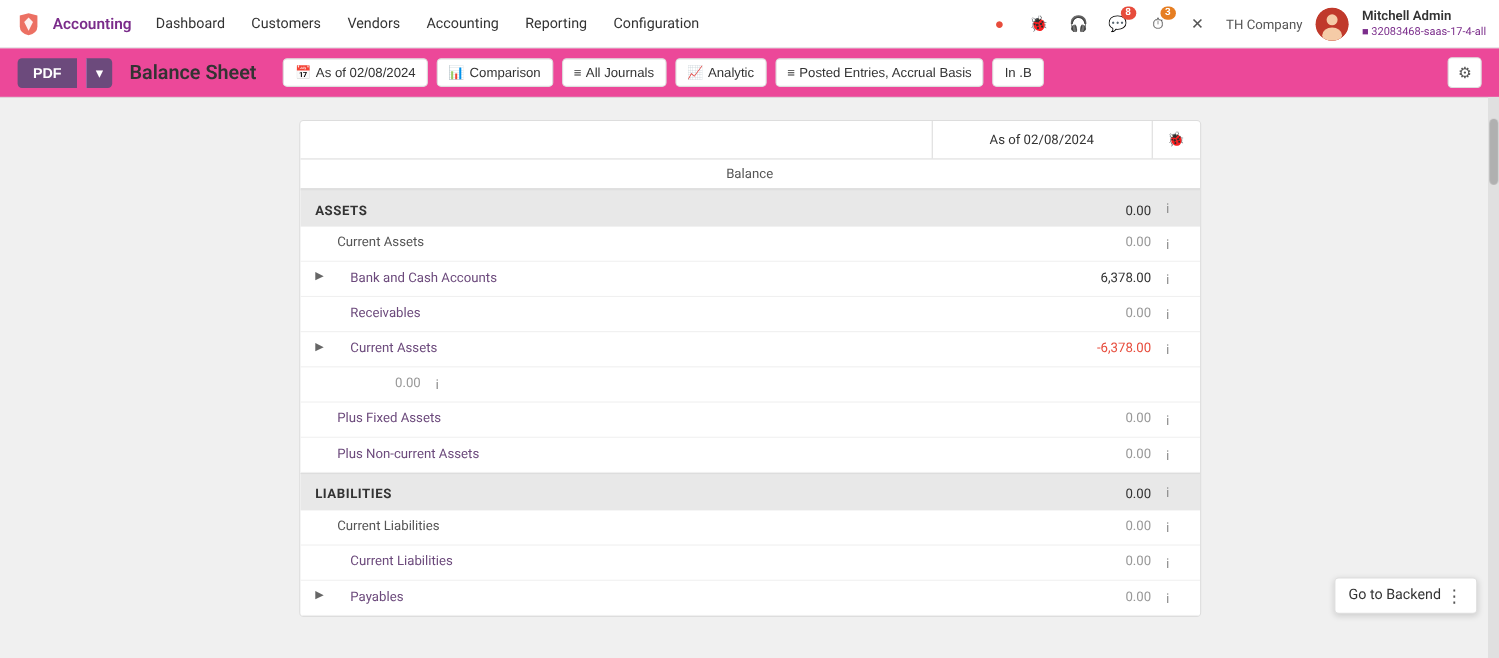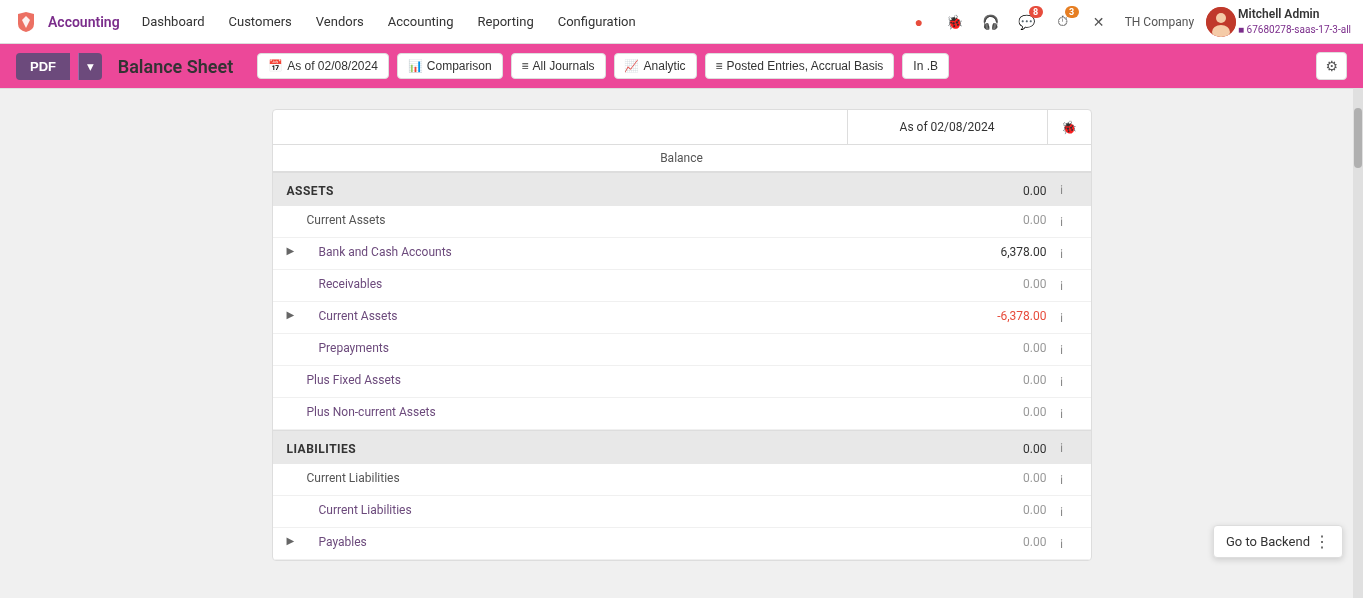--- a/index.html
+++ b/index.html
@@ -35,21 +35,21 @@
       cursor: pointer; position: relative; font-size: 14px; color: #555;
     }
     .badge {
       position: absolute; top: -2px; right: -2px;
       background: #e74c3c; color: #fff;
       font-size: 9px; border-radius: 8px; padding: 1px 4px;
       font-weight: 700; min-width: 14px; text-align: center;
     }
     .badge-orange { background: #e67e22; }
     .company-name { font-size: 12px; color: #555; margin: 0 8px; text-align: right; }
-    .user-info { display: flex; align-items: center; gap: 2px; cursor: pointer; }
+    .user-info { display: flex; align-items: center; gap: 12px; cursor: pointer; }
     .user-avatar {
       width: 30px; height: 30px; border-radius: 50%; background: #c0392b;
       overflow: hidden; display: flex; align-items: center; justify-content: center;
     }
     .user-details { font-size: 11px; line-height: 1.3; }
     .user-details .name { font-weight: 600; font-size: 12px; }
     .user-details .id { color: #7B2D8B; font-size: 10px; }
 
     
     .toolbar {
@@ -226,21 +226,21 @@
   <div class="user-info">
     <div class="user-avatar">
       <svg viewBox="0 0 30 30" width="30" height="30">
         <circle cx="15" cy="15" r="15" fill="#c0392b"></circle>
         <circle cx="15" cy="11" r="5" fill="#f5cba7"></circle>
         <ellipse cx="15" cy="25" rx="9" ry="7" fill="#f5cba7"></ellipse>
       </svg>
     </div>
     <div class="user-details">
       <div class="name">Mitchell Admin</div>
-      <div class="id">■ 67680278-saas-17-3-all</div>
+      <div class="id">■ 32083468-saas-17-4-all</div>
     </div>
   </div>
 </nav>
 
 <div class="toolbar">
   <button class="btn-pdf">PDF</button>
   <button class="btn-pdf-caret">▾</button>
   <span class="page-title">Balance Sheet</span>
 
   <button class="filter-btn">
@@ -310,21 +310,20 @@
 
     <div class="row-item indent-1">
       <span class="expand-icon">▶</span>
       <span class="label link">Current Assets</span>
       <span class="amount negative">-6,378.00</span>
       <span class="info-icon">ℹ</span>
     </div>
 
     <div class="row-item indent-1">
       <span class="expand-icon"></span>
-      <span class="label link">Prepayments</span>
       <span class="amount muted">0.00</span>
       <span class="info-icon">ℹ</span>
     </div>
 
     <div class="row-item">
       <span class="expand-icon"></span>
       <span class="label link">Plus Fixed Assets</span>
       <span class="amount muted">0.00</span>
       <span class="info-icon">ℹ</span>
     </div>

